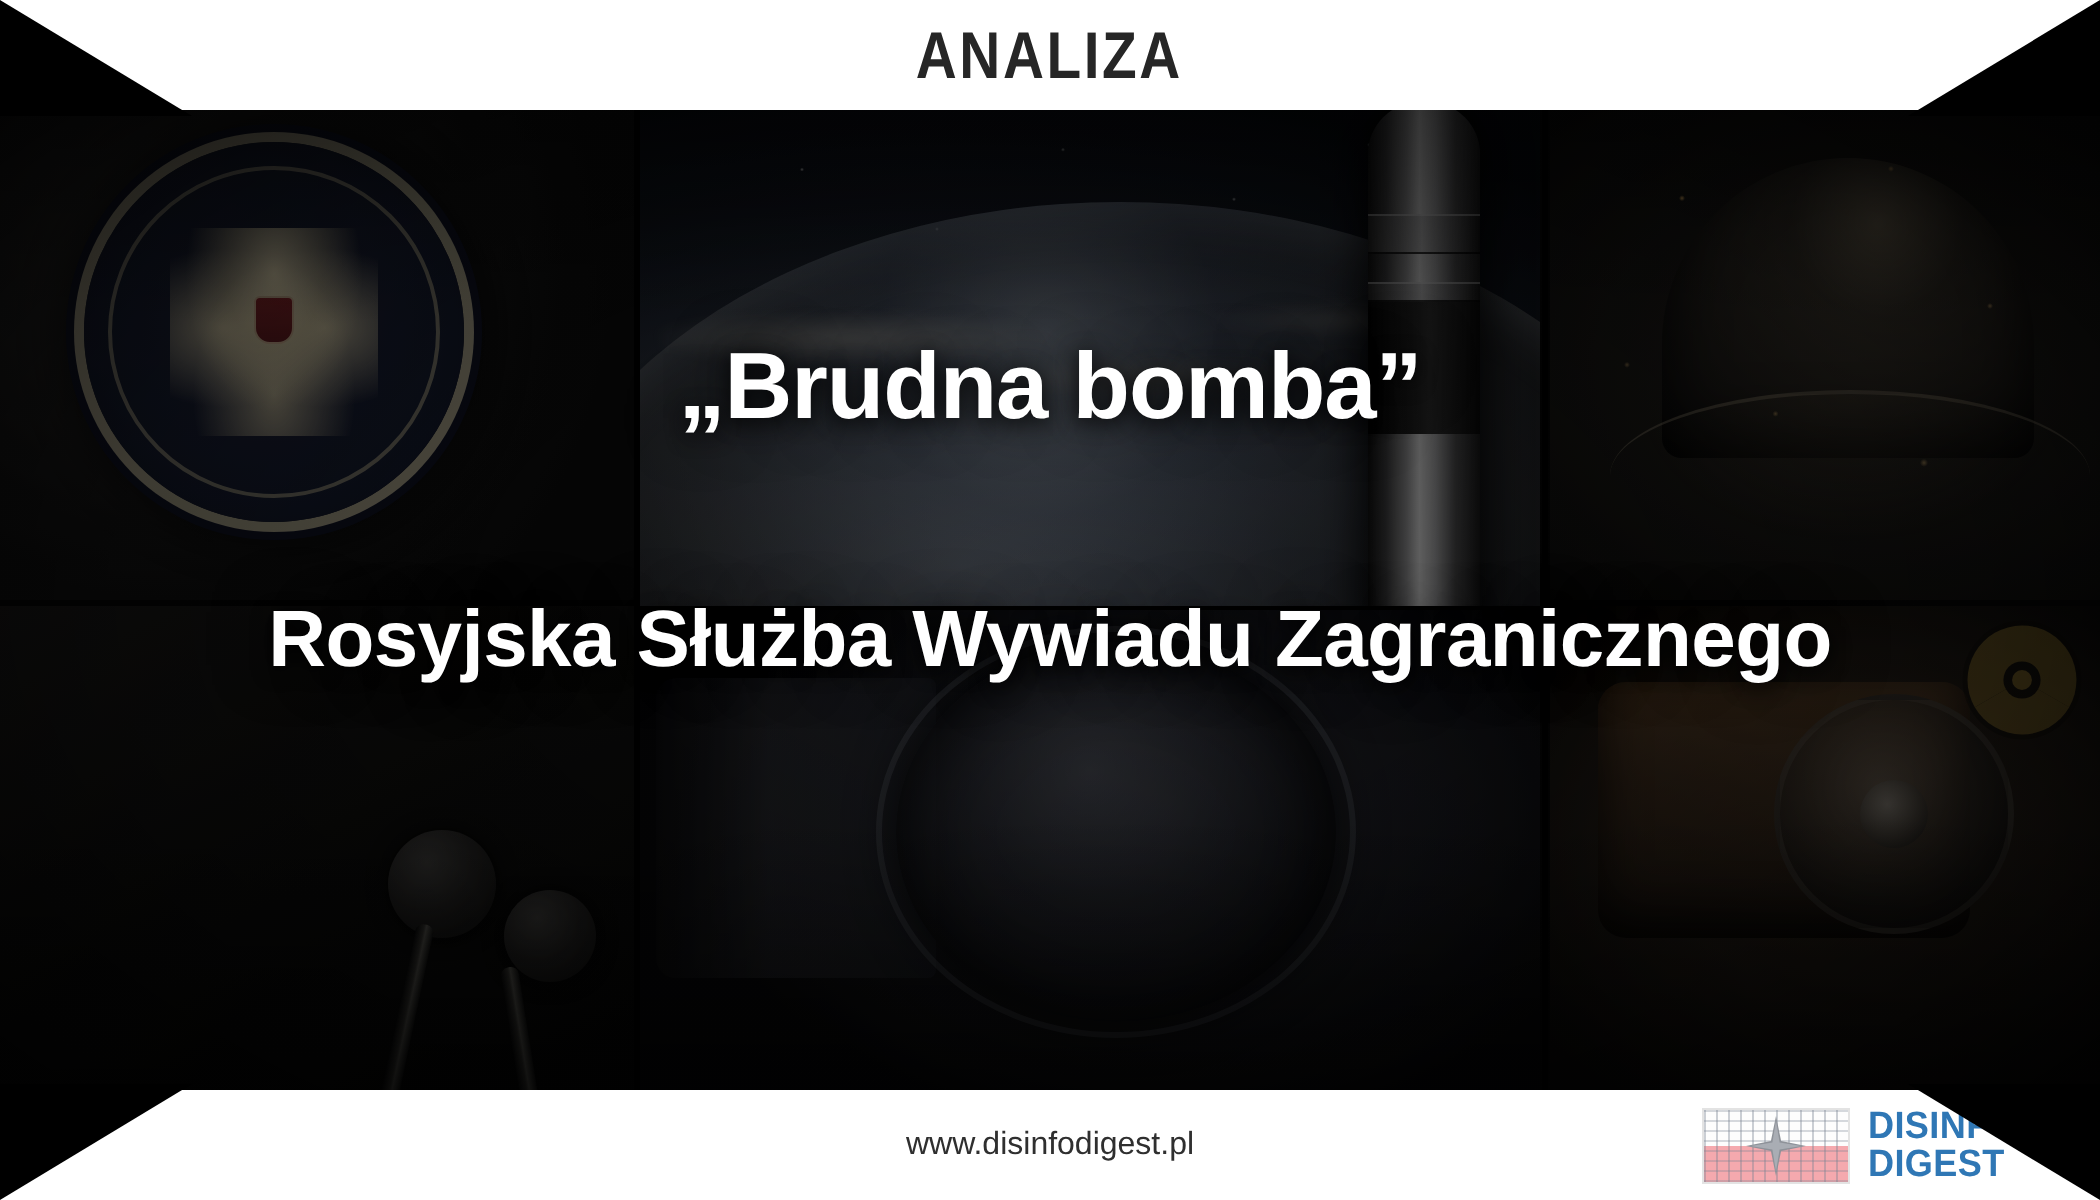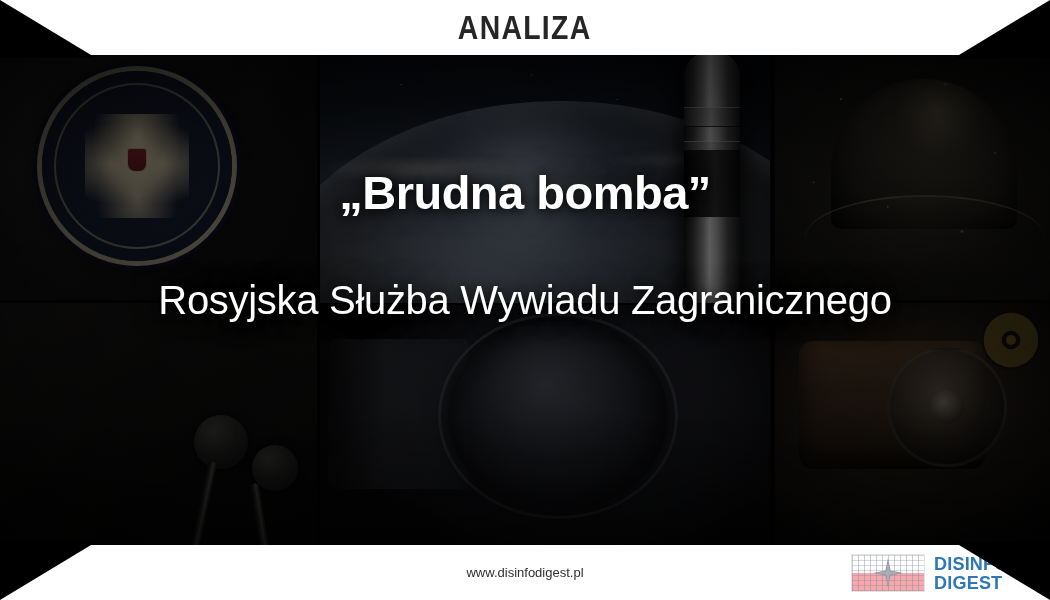--- a/index.html
+++ b/index.html
@@ -245,45 +245,45 @@
     position:absolute; inset:0; pointer-events:none;
     background:rgba(0,0,0,.34);
   }
   
   .seam { position:absolute; top:0; width:3px; height:490px; background:#000; opacity:.88; }
 
   
   .overlay {
     position:absolute; left:0; top:55px; width:1050px; height:490px;
     z-index:30; pointer-events:none;
-    display:flex; flex-direction:column; align-items:center;
+    display:flex; flex-direction:column; align-items:center;gap:20px;
   }
   .kicker {
     margin-top:113px; color:#ffffff; font-weight:bold; font-size:47px;
     letter-spacing:-0.5px; line-height:1.05;
     text-shadow:0 2px 10px rgba(0,0,0,.85), 0 0 28px rgba(0,0,0,.7);
   }
   .subline {
-    color:#ffffff; font-weight:normal; font-size:40px; line-height:1.22;
+    color:#ffffff; font-weight:bold; font-size:40px; line-height:1.22;
     text-align:center; letter-spacing:-0.3px;
     text-shadow:0 2px 10px rgba(0,0,0,.85), 0 0 28px rgba(0,0,0,.7);
   }
   .subline.l1 { margin-top:59px; }
   .subline.l2 { margin-top:6px; }
   .hl { color:#ea0a0a; }
 
   
   .footer {
     position:absolute; left:0; top:545px; width:1050px; height:55px;
     background:#ffffff; z-index:40;
   }
   .footer-url {
     position:absolute; left:0; top:0; width:1050px; height:55px;
     display:flex; align-items:center; justify-content:center;
-    color:#2f2f2f; font-size:13px;
+    color:#2f2f2f; font-size:16px;
   }
   .logo {
     position:absolute; right:38px; top:8px; height:40px;
     display:flex; align-items:center; gap:9px;
   }
   .logo-mark {
     position:relative; width:74px; height:38px; overflow:hidden;
     background:linear-gradient(180deg, #fdfdfd 0% 50%, #f5a9ae 50% 100%);
     border:1px solid #e3e3e3;
   }

